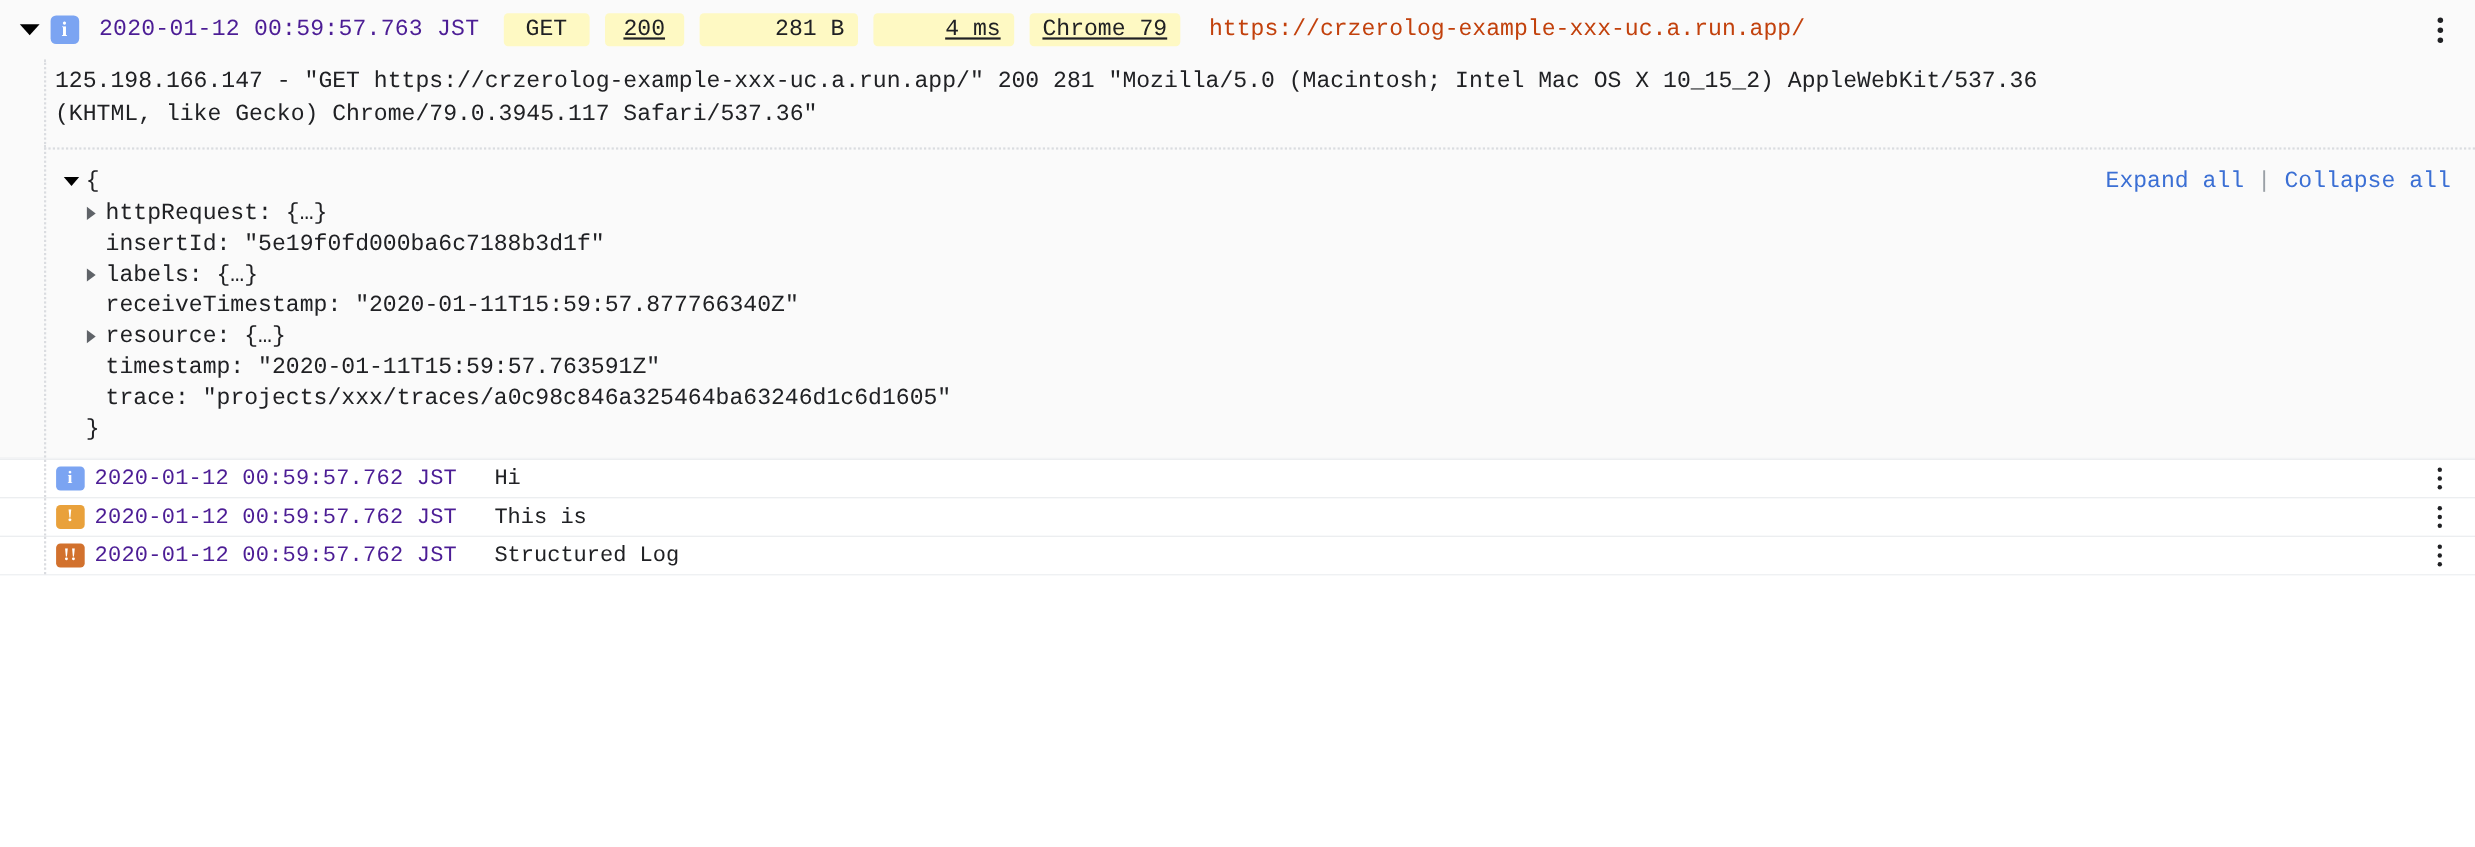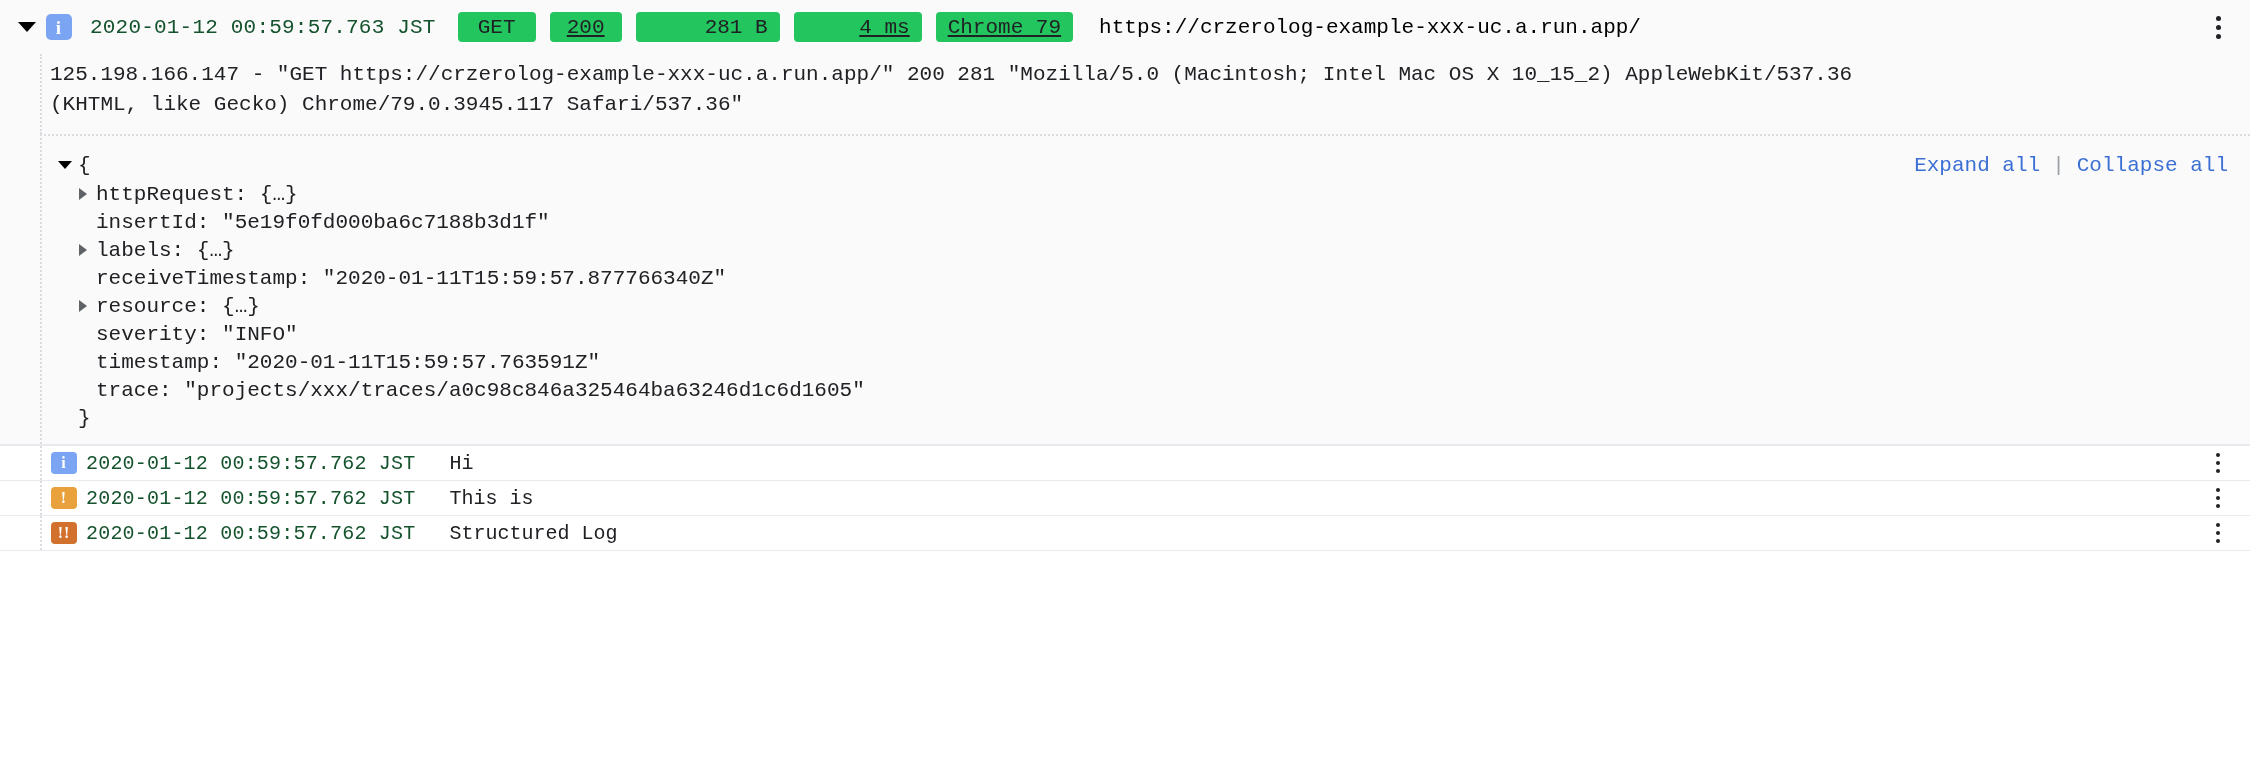--- a/index.html
+++ b/index.html
@@ -74,50 +74,50 @@
     line-height: 1;
     letter-spacing: 1px;
   }
   .sev.info    { background: #7ba4f2; }
   .sev.warn    { background: #e9a13b; }
   .sev.error   { background: #d2712d; }
 
   .ts {
     font-size: 21px;
     letter-spacing: .2px;
-    color: #14532d;
+    color: #4c1d95;
     margin-left: 18px;
   }
 
   .chips {
     display: flex;
     align-items: center;
     gap: 14px;
     margin-left: 22px;
   }
   .chip {
-    background: #22c55e;
+    background: #fef9c3;
     border-radius: 4px;
     height: 30px;
     display: flex;
     align-items: center;
     justify-content: flex-end;
     padding: 0 12px;
     font-size: 21px;
     color: #202124;
   }
   .chip.method  { min-width: 54px; justify-content: center; }
   .chip.status  { min-width: 48px; justify-content: center; text-decoration: underline; }
   .chip.size    { min-width: 120px; }
   .chip.latency { min-width: 104px; text-decoration: underline; }
   .chip.agent   { min-width: 110px; justify-content: center; text-decoration: underline; }
 
   .summary-url {
     font-size: 21px;
-    color: #000000;
+    color: #c2410c;
     margin-left: 26px;
   }
 
   .kebab {
     position: absolute;
     right: 18px;
     top: 50%;
     transform: translateY(-50%);
     width: 28px;
     height: 30px;
@@ -303,21 +303,20 @@
           <a>Collapse all</a>
         </div>
       </div>
 
       <div id="json-fields">
           <div class="json-line indent-1"><span class="twisty"><span class="tri-right"></span></span><span>httpRequest:</span><span> </span><span>{…}</span></div>
           <div class="json-line indent-1"><span class="twisty-spacer"></span><span>insertId:</span><span> </span><span>"5e19f0fd000ba6c7188b3d1f"</span></div>
           <div class="json-line indent-1"><span class="twisty"><span class="tri-right"></span></span><span>labels:</span><span> </span><span>{…}</span></div>
           <div class="json-line indent-1"><span class="twisty-spacer"></span><span>receiveTimestamp:</span><span> </span><span>"2020-01-11T15:59:57.877766340Z"</span></div>
           <div class="json-line indent-1"><span class="twisty"><span class="tri-right"></span></span><span>resource:</span><span> </span><span>{…}</span></div>
-          <div class="json-line indent-1"><span class="twisty-spacer"></span><span>severity:</span><span> </span><span>"INFO"</span></div>
           <div class="json-line indent-1"><span class="twisty-spacer"></span><span>timestamp:</span><span> </span><span>"2020-01-11T15:59:57.763591Z"</span></div>
           <div class="json-line indent-1"><span class="twisty-spacer"></span><span>trace:</span><span> </span><span>"projects/xxx/traces/a0c98c846a325464ba63246d1c6d1605"</span></div>
         </div>
 
       <div class="json-line indent-0">
         <span class="twisty-spacer"></span>
         <span class="brace">}</span>
       </div>
     </div>
   </div>

